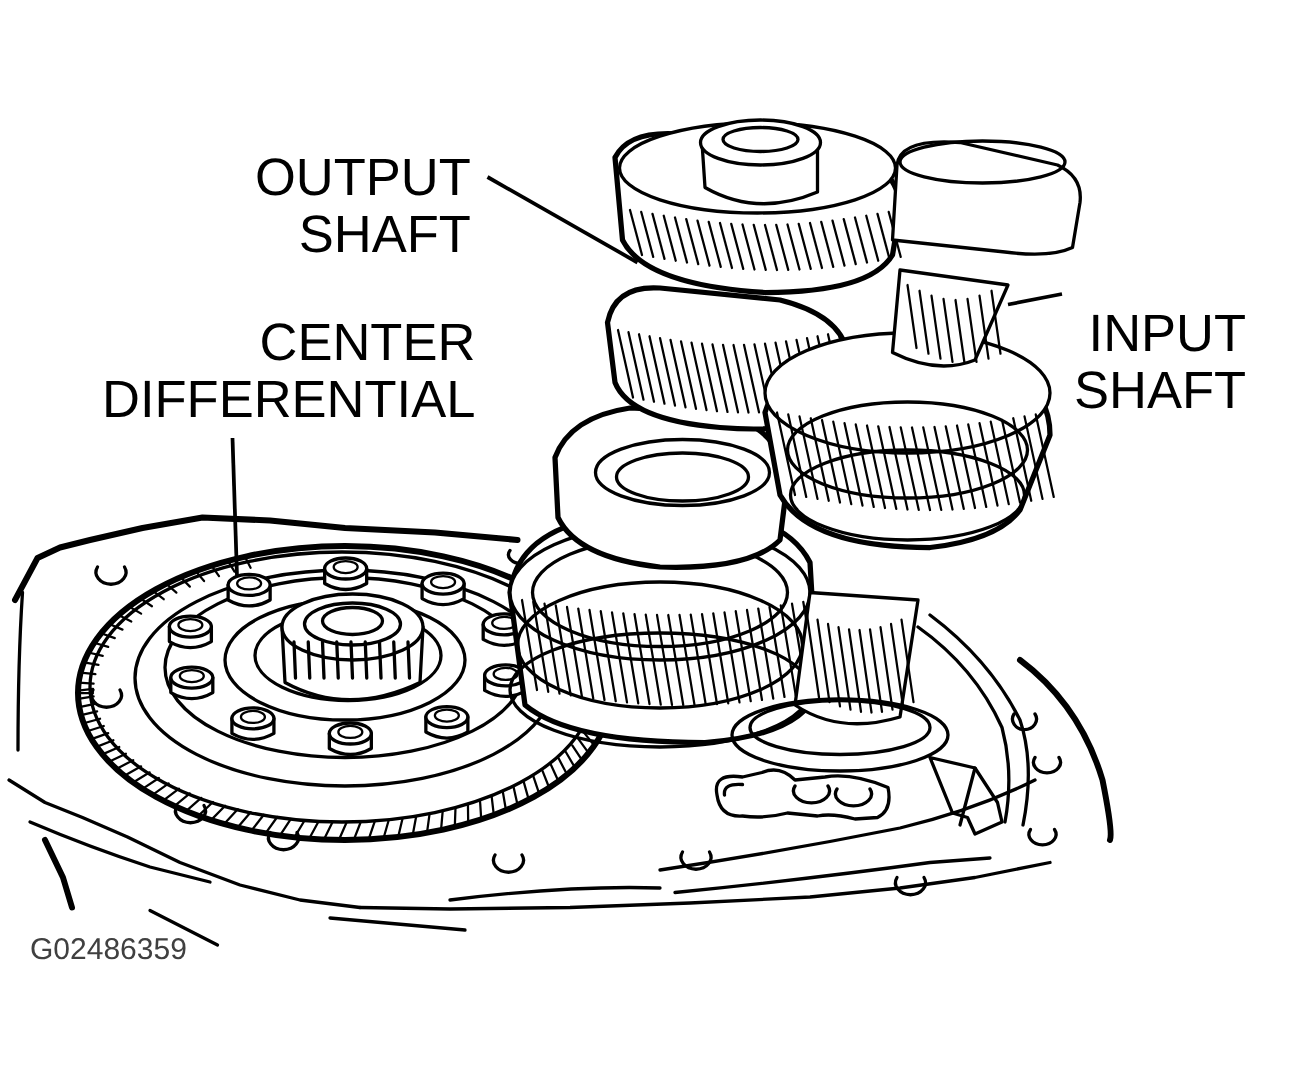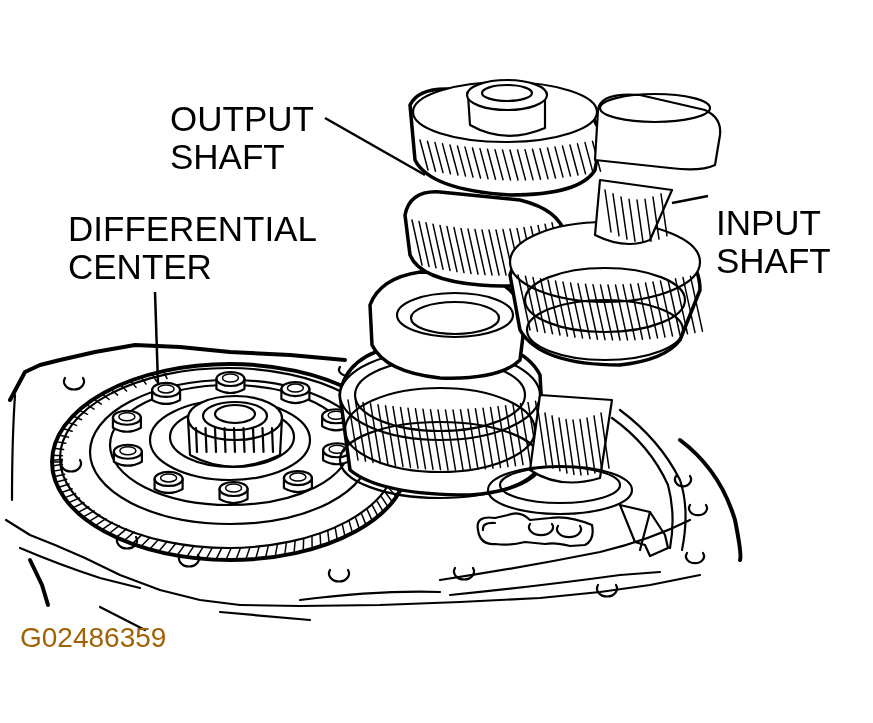--- a/index.html
+++ b/index.html
@@ -1,20 +1,20 @@
 <!DOCTYPE html>
 <html><head>
 <meta charset="utf-8">
 <style>
   html, body { margin: 0; padding: 0; background: #ffffff; }
   body { width: 873px; height: 723px; position: relative; overflow: hidden; font-family: "Liberation Sans", sans-serif; }
   #figure { position: absolute; left: 0; top: 0; width: 873px; height: 723px; }
-  .label { position: absolute; font-family: "Liberation Sans", sans-serif; font-size: 35px; line-height: 38px; color: #000; letter-spacing: 0px; white-space: nowrap; }
+  .label { position: absolute; font-family: "Liberation Sans", sans-serif; font-size: 35px; line-height: 38px; color: #000; letter-spacing: 0px; white-space: nowrap; text-align: right; }
   .label span { display: block; }
-  .fig-id { position: absolute; left: 20px; top: 622px; font-family: "Liberation Sans", sans-serif; font-size: 28px; color: #a16207; }
+  .fig-id { position: absolute; left: 20px; top: 622px; font-family: "Liberation Sans", sans-serif; font-size: 20px; color: #404040; }
   svg .k { fill: none; stroke: #000; stroke-width: 2.2; stroke-linejoin: round; stroke-linecap: round; }
   svg .kt { fill: none; stroke: #000; stroke-width: 1.5; stroke-linecap: round; }
   svg .kb { fill: none; stroke: #000; stroke-width: 4; stroke-linecap: round; stroke-linejoin: round; }
   svg .w { fill: #fff; stroke: #000; stroke-width: 2.2; stroke-linejoin: round; }
   svg .wb { fill: #fff; stroke: #000; stroke-width: 3.5; stroke-linejoin: round; }
   svg .leader { fill: none; stroke: #000; stroke-width: 2.5; }
 </style>
 </head>
 <body>
 
@@ -363,21 +363,21 @@
 
     <line class="leader" x1="708" y1="196" x2="672" y2="203"></line>
   </g>
 </svg>
 
 <div class="label" style="left:170px; top:100px;">
   <span>OUTPUT</span>
   <span>SHAFT</span>
 </div>
 <div class="label" style="left:68px; top:210px;">
+  <span>CENTER</span>
   <span>DIFFERENTIAL</span>
-  <span>CENTER</span>
 </div>
 <div class="label" style="left:716px; top:176px;margin-top:28px;">
   <span>INPUT</span>
   <span>SHAFT</span>
 </div>
 
 <div class="fig-id">G02486359</div>
 
 </body></html>

